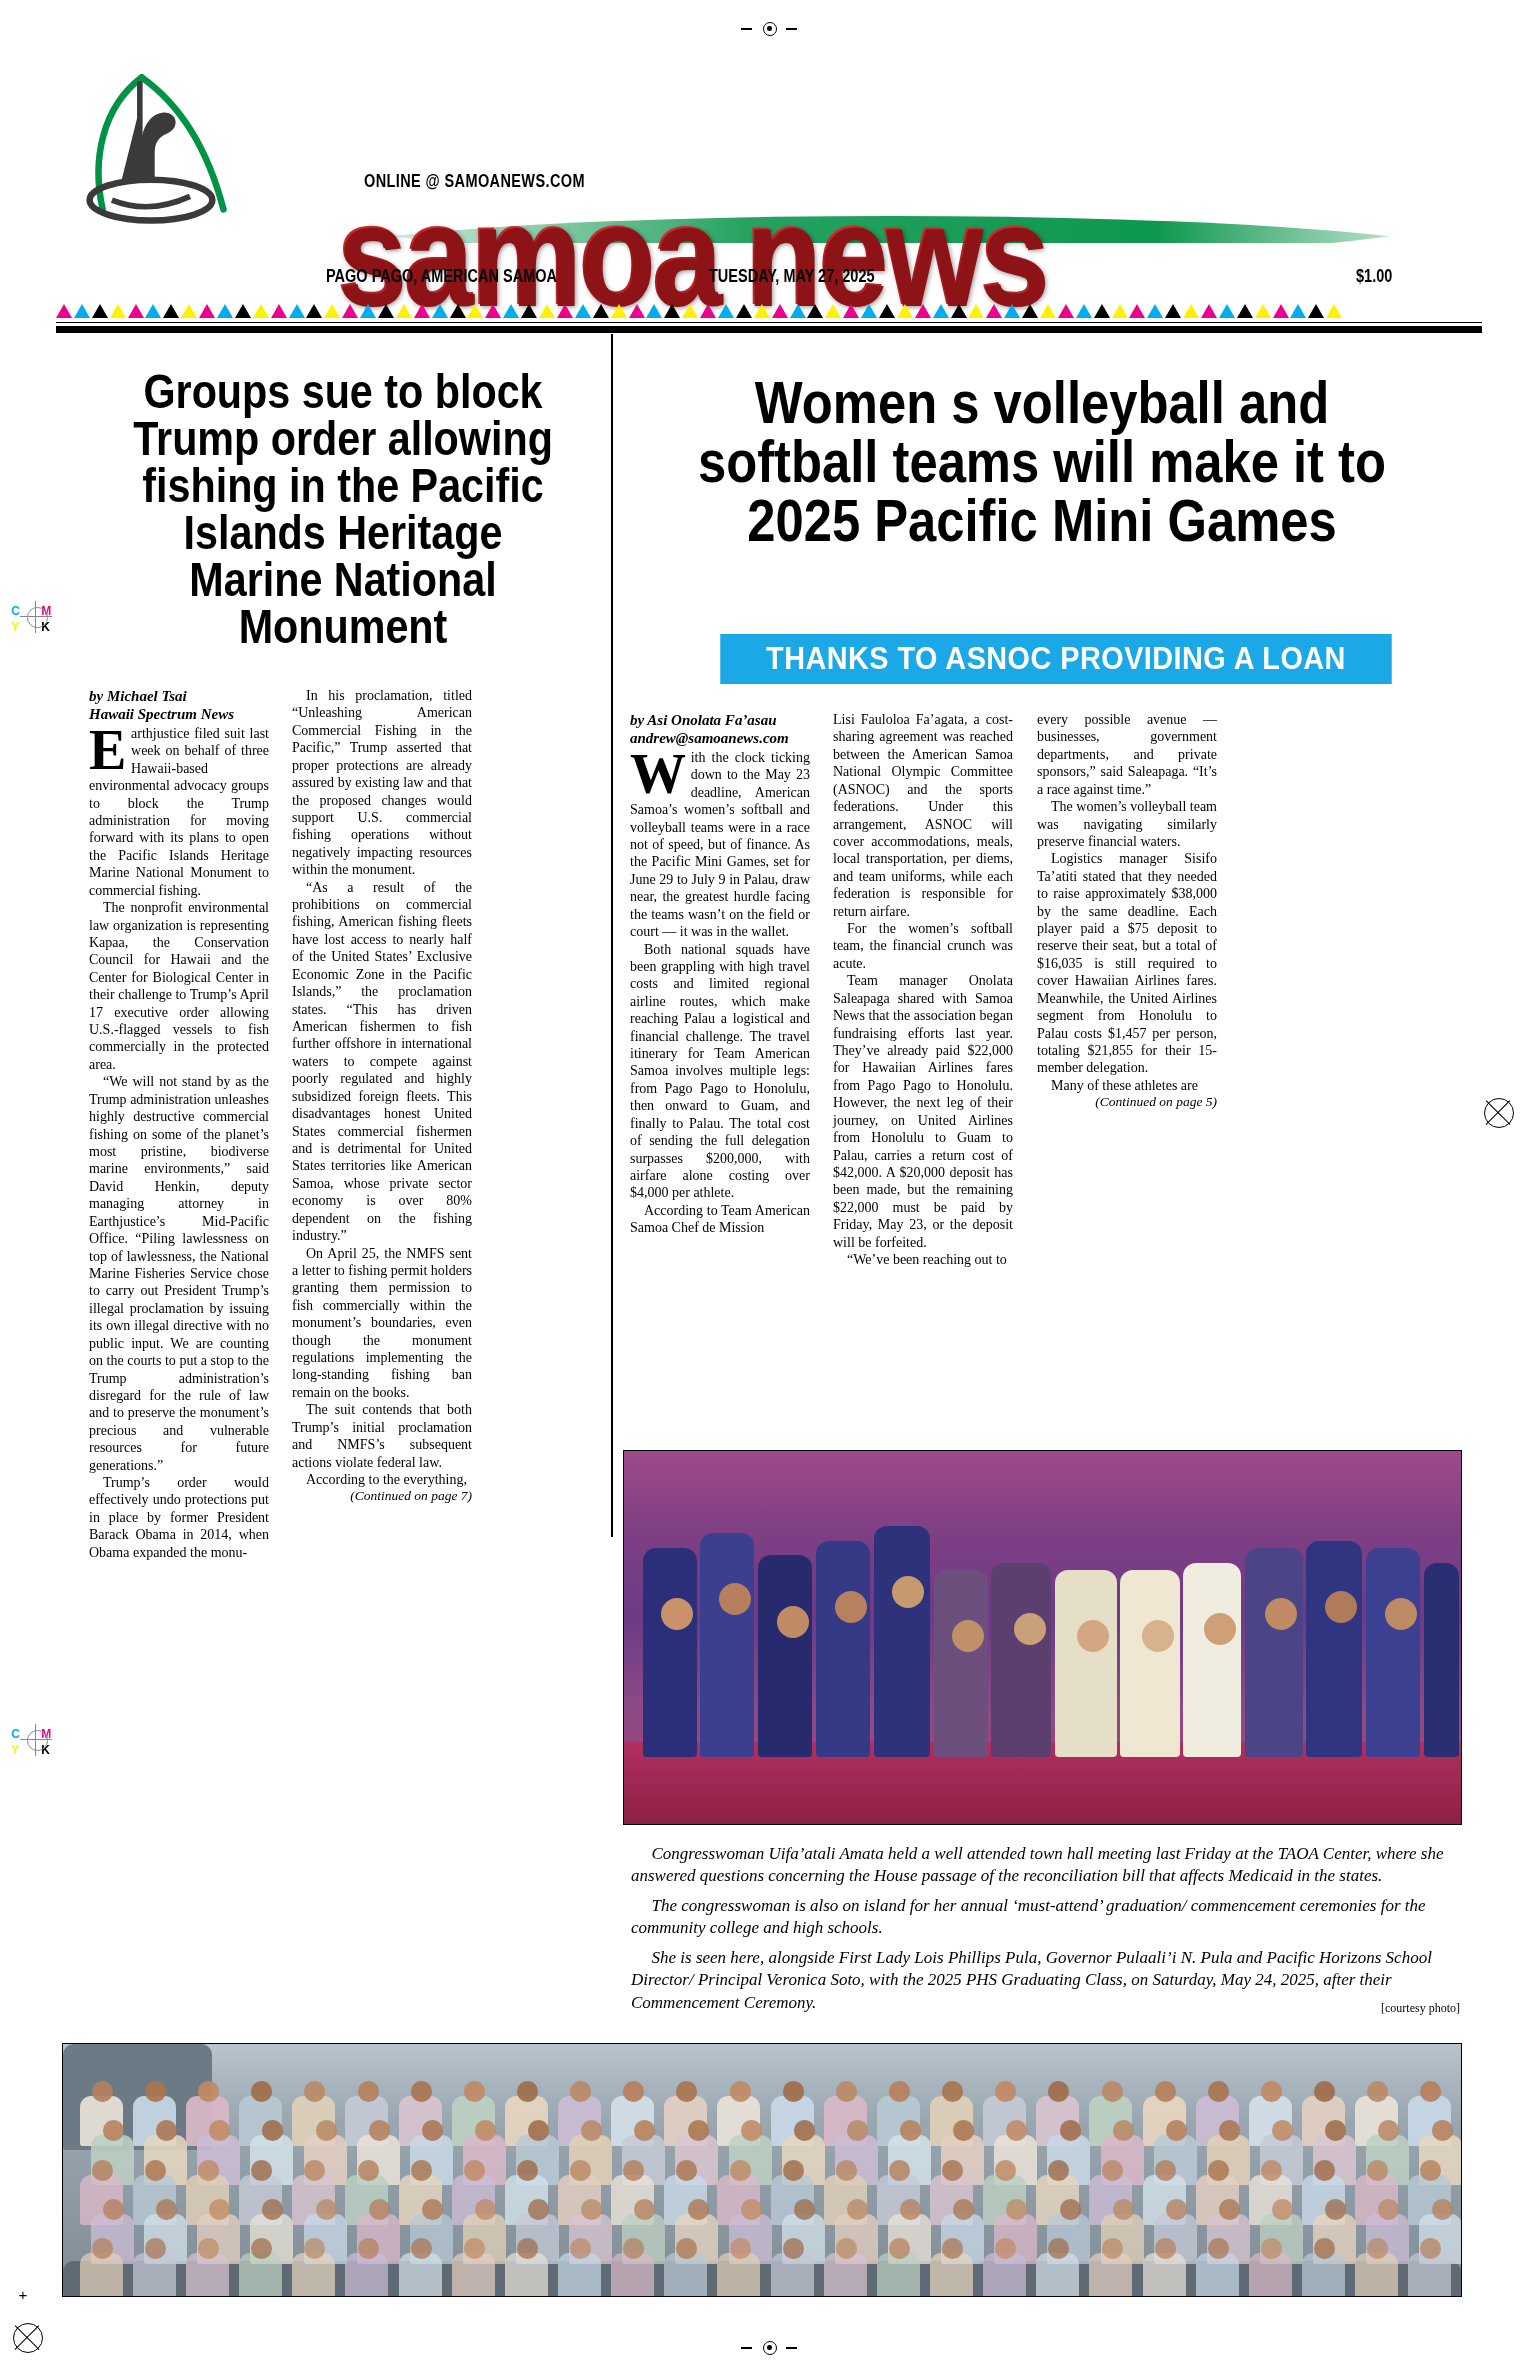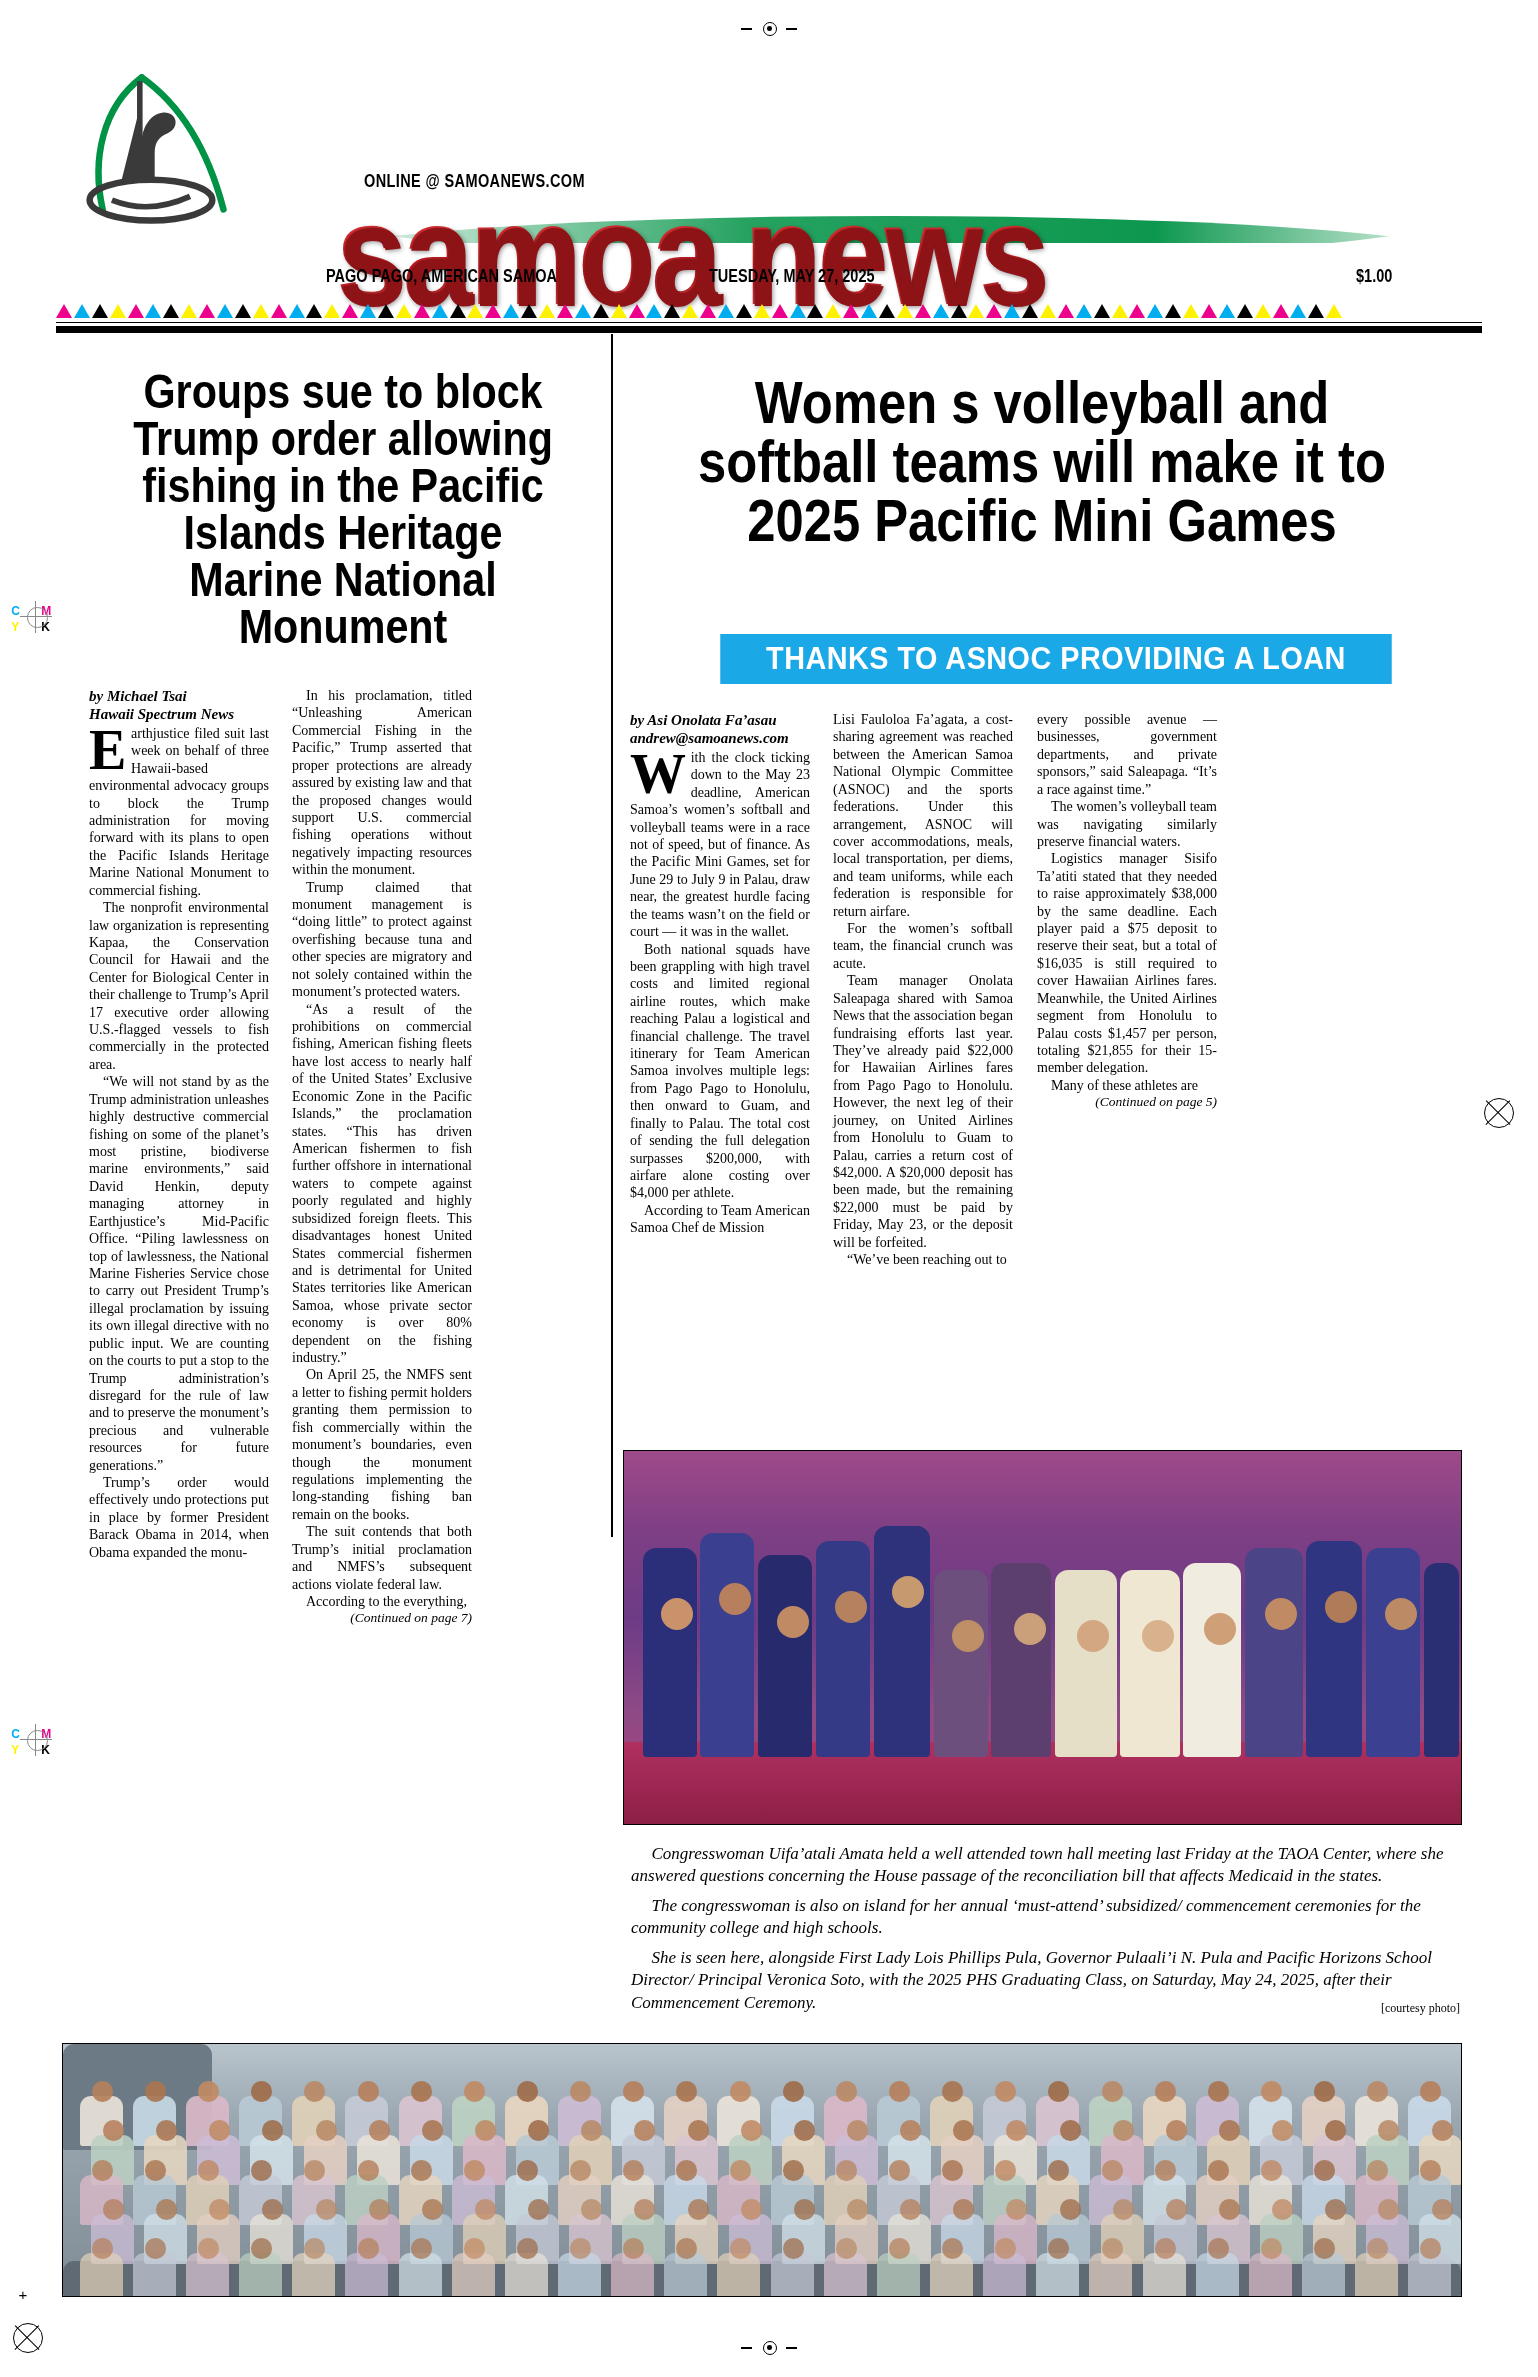--- a/index.html
+++ b/index.html
@@ -292,21 +292,20 @@
     <div class="byline">by Michael Tsai</div>
     <div class="byline" style="margin-bottom:1.9px">Hawaii Spectrum News</div>
     <p class="noind"><span class="dropcap">E</span><span>arthjustice filed suit last week on behalf of three Hawaii-based environmental advocacy groups to block the Trump administration for moving forward with its plans to open the Pacific Islands Heritage Marine National Monument to commercial fishing.</span></p>
     <p>The nonprofit environmental law organization is representing Kapaa, the Conservation Council for Hawaii and the Center for Biological Center in their challenge to Trump’s April 17 executive order allowing U.S.-flagged vessels to fish commercially in the protected area.</p>
     <p>“We will not stand by as the Trump administration unleashes highly destructive commercial fishing on some of the planet’s most pristine, biodiverse marine environments,” said David Henkin, deputy managing attorney in Earthjustice’s Mid-Pacific Office. “Piling lawlessness on top of lawlessness, the National Marine Fisheries Service chose to carry out President Trump’s illegal proclamation by issuing its own illegal directive with no public input. We are counting on the courts to put a stop to the Trump administration’s disregard for the rule of law and to preserve the monument’s precious and vulnerable resources for future generations.”</p>
     <p>Trump’s order would effectively undo protections put in place by former President Barack Obama in 2014, when Obama expanded the monu-</p>
   </div>
 
   <div class="col" id="c2" style="height:1305px;">
     <p>In his proclamation, titled “Unleashing American Commercial Fishing in the Pacific,” Trump asserted that proper protections are already assured by existing law and that the proposed changes would support U.S. commercial fishing operations without negatively impacting resources within the monument.</p>
-    <p>Trump claimed that monument management is “doing little” to protect against overfishing because tuna and other species are migratory and not solely contained within the monument’s protected waters.</p>
     <p>“As a result of the prohibitions on commercial fishing, American fishing fleets have lost access to nearly half of the United States’ Exclusive Economic Zone in the Pacific Islands,” the proclamation states. “This has driven American fishermen to fish further offshore in international waters to compete against poorly regulated and highly subsidized foreign fleets. This disadvantages honest United States commercial fishermen and is detrimental for United States territories like American Samoa, whose private sector economy is over 80% dependent on the fishing industry.”</p>
     <p>On April 25, the NMFS sent a letter to fishing permit holders granting them permission to fish commercially within the monument’s boundaries, even though the monument regulations implementing the long-standing fishing ban remain on the books.</p>
     <p>The suit contends that both Trump’s initial proclamation and NMFS’s subsequent actions violate federal law.</p>
     <p>According to the everything,</p>
     <p class="contd">(Continued on page 7)</p>
   </div>
 
   <div class="col" id="c3" style="height:736px;">
     <div class="byline">by Asi Onolata Fa’asau</div>
     <div class="byline" style="margin-bottom:1.9px">andrew@samoanews.com</div>
@@ -358,21 +357,21 @@
     <div class="gp" style="left:453px;bottom:46%;width:32px;height:32px;border-radius:50%;background:#d2a782;"></div>
     <div class="gp" style="left:518px;bottom:46%;width:32px;height:32px;border-radius:50%;background:#d8b18d;"></div>
     <div class="gp" style="left:580px;bottom:48%;width:32px;height:32px;border-radius:50%;background:#cf9f77;"></div>
     <div class="gp" style="left:641px;bottom:52%;width:32px;height:32px;border-radius:50%;background:#c08a64;"></div>
     <div class="gp" style="left:701px;bottom:54%;width:32px;height:32px;border-radius:50%;background:#b07b58;"></div>
     <div class="gp" style="left:761px;bottom:52%;width:32px;height:32px;border-radius:50%;background:#bd8a66;"></div>
   </div>
 
   <div class="cap" id="cap-grad">
     <p>Congresswoman Uifa’atali Amata held a well attended town hall meeting last Friday at the TAOA Center, where she answered questions concerning the House passage of the reconciliation bill that affects Medicaid in the states.</p>
-    <p>The congresswoman is also on island for her annual ‘must-attend’ subsidized/ commencement ceremonies for the community college and high schools.</p>
+    <p>The congresswoman is also on island for her annual ‘must-attend’ graduation/ commencement ceremonies for the community college and high schools.</p>
     <p style="position:relative"><span>She is seen here, alongside First Lady Lois Phillips Pula, Governor Pulaali’i N. Pula and Pacific Horizons School Director/ Principal Veronica Soto, with the 2025 PHS Graduating Class, on Saturday, May 24, 2025, after their Commencement Ceremony.</span></p>
     <div style="position:absolute;right:0;top:166px;font-size:12px;font-style:normal;">[courtesy photo]</div>
   </div>
 
   <div class="photo" id="photo-hall">
     <div class="hallbg"></div>
     <div class="hp" style="left:0;top:0;width:149px;height:42%;background:#6c7a86;"></div>
     <div class="hp" style="left:0;bottom:0;width:100%;height:14%;background:#5f6a74;"></div>
   <div class="hp" style="left: 17px; top: 52px; width: 43px; height: 50px; background: rgb(232, 226, 216); opacity: 0.92;"></div>
       <div class="hp" style="left: 29px; top: 37px; width: 20.5px; height: 20.5px; border-radius: 50%; background: rgb(181, 128, 92); opacity: 0.92;"></div>

